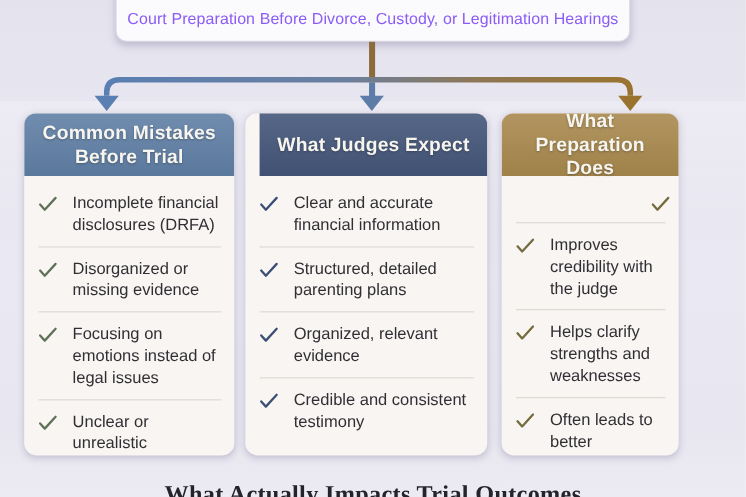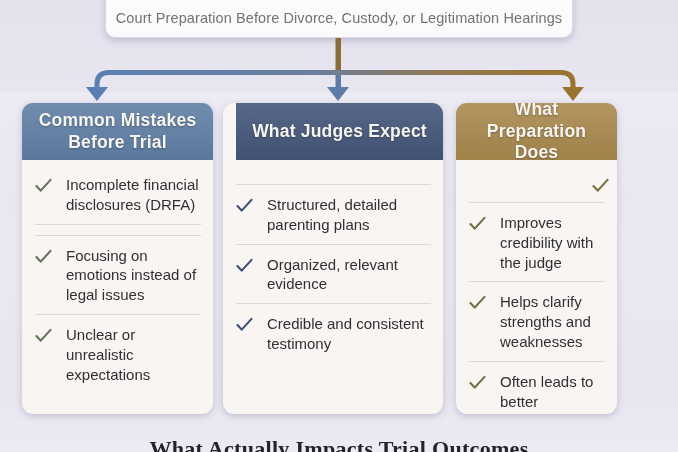--- a/index.html
+++ b/index.html
@@ -12,21 +12,21 @@
   .bg-band{position:absolute;left:0;right:0;top:92px;height:110px;
     background:linear-gradient(180deg,rgba(255,255,255,0.22),rgba(255,255,255,0));pointer-events:none;}
   
   .title-box{
     position:absolute;left:105px;top:-18px;width:468px;height:56px;
     background:#fbfafd;border:1px solid #d9d8e4;border-radius:10px;
     box-shadow:0 3px 7px rgba(90,90,130,0.28);
     display:flex;align-items:flex-end;justify-content:center;
     padding-bottom:11px;box-sizing:border-box;
   }
-  .title-box span{font-size:14.5px;color:#737373;letter-spacing:0.1px;}
+  .title-box span{font-size:14.5px;color:#8b5cf6;letter-spacing:0.1px;}
   
   .connector{position:absolute;left:0;top:0;pointer-events:none;}
   
   .card{
     position:absolute;top:103px;height:311px;background:#f8f5f2;
     border-radius:11px;box-shadow:0 2px 7px rgba(70,70,110,0.25);
     overflow:hidden;box-sizing:border-box;
   }
   .card:nth-of-type(1){left:22px;width:191px;}
   .card:nth-of-type(2){left:223px;width:220px;}
@@ -81,40 +81,52 @@
   <div class="card">
     <div class="card-header" style="background: linear-gradient(rgba(255, 255, 255, 0.1) 0%, rgba(0, 0, 0, 0.06) 100%), rgb(96, 128, 166);">Common Mistakes Before Trial</div>
     <div class="card-body">
           <div class="item">
             <svg class="check" width="17" height="15" viewBox="0 0 18 16">
               <polyline points="1.5,8.5 6,13.5 16.5,2" fill="none" stroke="#5f7257" stroke-width="2.2" stroke-linecap="round" stroke-linejoin="round"></polyline>
             </svg>
             <span class="txt">Incomplete financial disclosures (DRFA)</span>
           </div>
           <div class="divider"></div>
+          <div class="item">
+            <svg class="check" width="17" height="15" viewBox="0 0 18 16">
+              <polyline points="1.5,8.5 6,13.5 16.5,2" fill="none" stroke="#5f7257" stroke-width="2.2" stroke-linecap="round" stroke-linejoin="round"></polyline>
+            </svg>
+            <span class="txt">Disorganized or missing evidence</span>
+          </div>
           <div class="divider"></div>
           <div class="item">
             <svg class="check" width="17" height="15" viewBox="0 0 18 16">
               <polyline points="1.5,8.5 6,13.5 16.5,2" fill="none" stroke="#5f7257" stroke-width="2.2" stroke-linecap="round" stroke-linejoin="round"></polyline>
             </svg>
             <span class="txt">Focusing on emotions instead of legal issues</span>
           </div>
           <div class="divider"></div>
           <div class="item">
             <svg class="check" width="17" height="15" viewBox="0 0 18 16">
               <polyline points="1.5,8.5 6,13.5 16.5,2" fill="none" stroke="#5f7257" stroke-width="2.2" stroke-linecap="round" stroke-linejoin="round"></polyline>
             </svg>
             <span class="txt">Unclear or unrealistic expectations</span>
           </div>
         </div>
   </div>
 
   <div class="card">
     <div class="card-header" style="background: linear-gradient(rgba(255, 255, 255, 0.1) 0%, rgba(0, 0, 0, 0.06) 100%), rgb(68, 86, 122); margin-left: 13px;">What Judges Expect</div>
     <div class="card-body">
+          <div class="item">
+            <svg class="check" width="17" height="15" viewBox="0 0 18 16">
+              <polyline points="1.5,8.5 6,13.5 16.5,2" fill="none" stroke="#3b4f74" stroke-width="2.2" stroke-linecap="round" stroke-linejoin="round"></polyline>
+            </svg>
+            <span class="txt">Clear and accurate financial information</span>
+          </div>
           <div class="divider"></div>
           <div class="item">
             <svg class="check" width="17" height="15" viewBox="0 0 18 16">
               <polyline points="1.5,8.5 6,13.5 16.5,2" fill="none" stroke="#3b4f74" stroke-width="2.2" stroke-linecap="round" stroke-linejoin="round"></polyline>
             </svg>
             <span class="txt">Structured, detailed parenting plans</span>
           </div>
           <div class="divider"></div>
           <div class="item">
             <svg class="check" width="17" height="15" viewBox="0 0 18 16">

